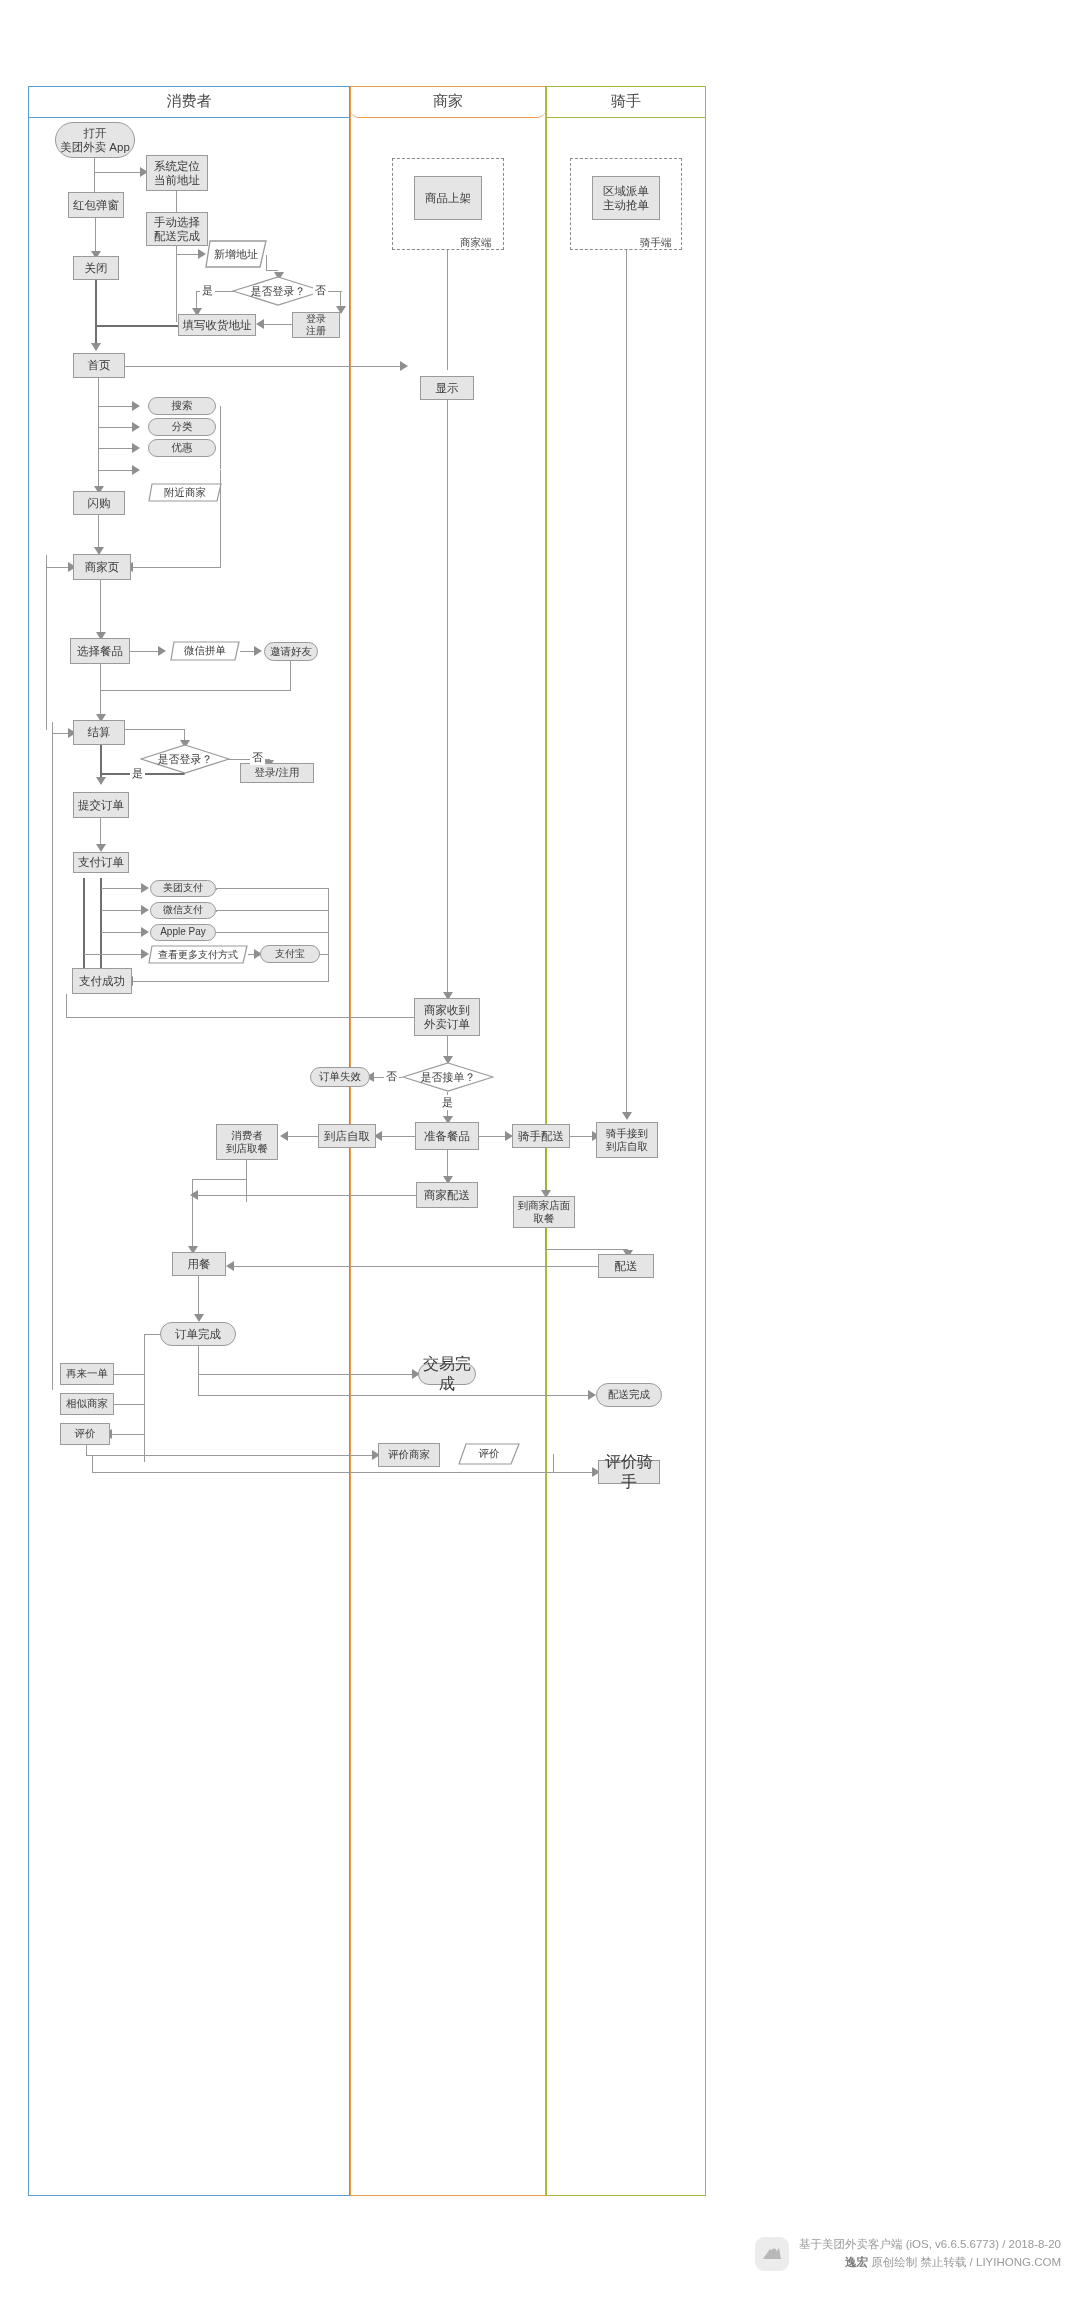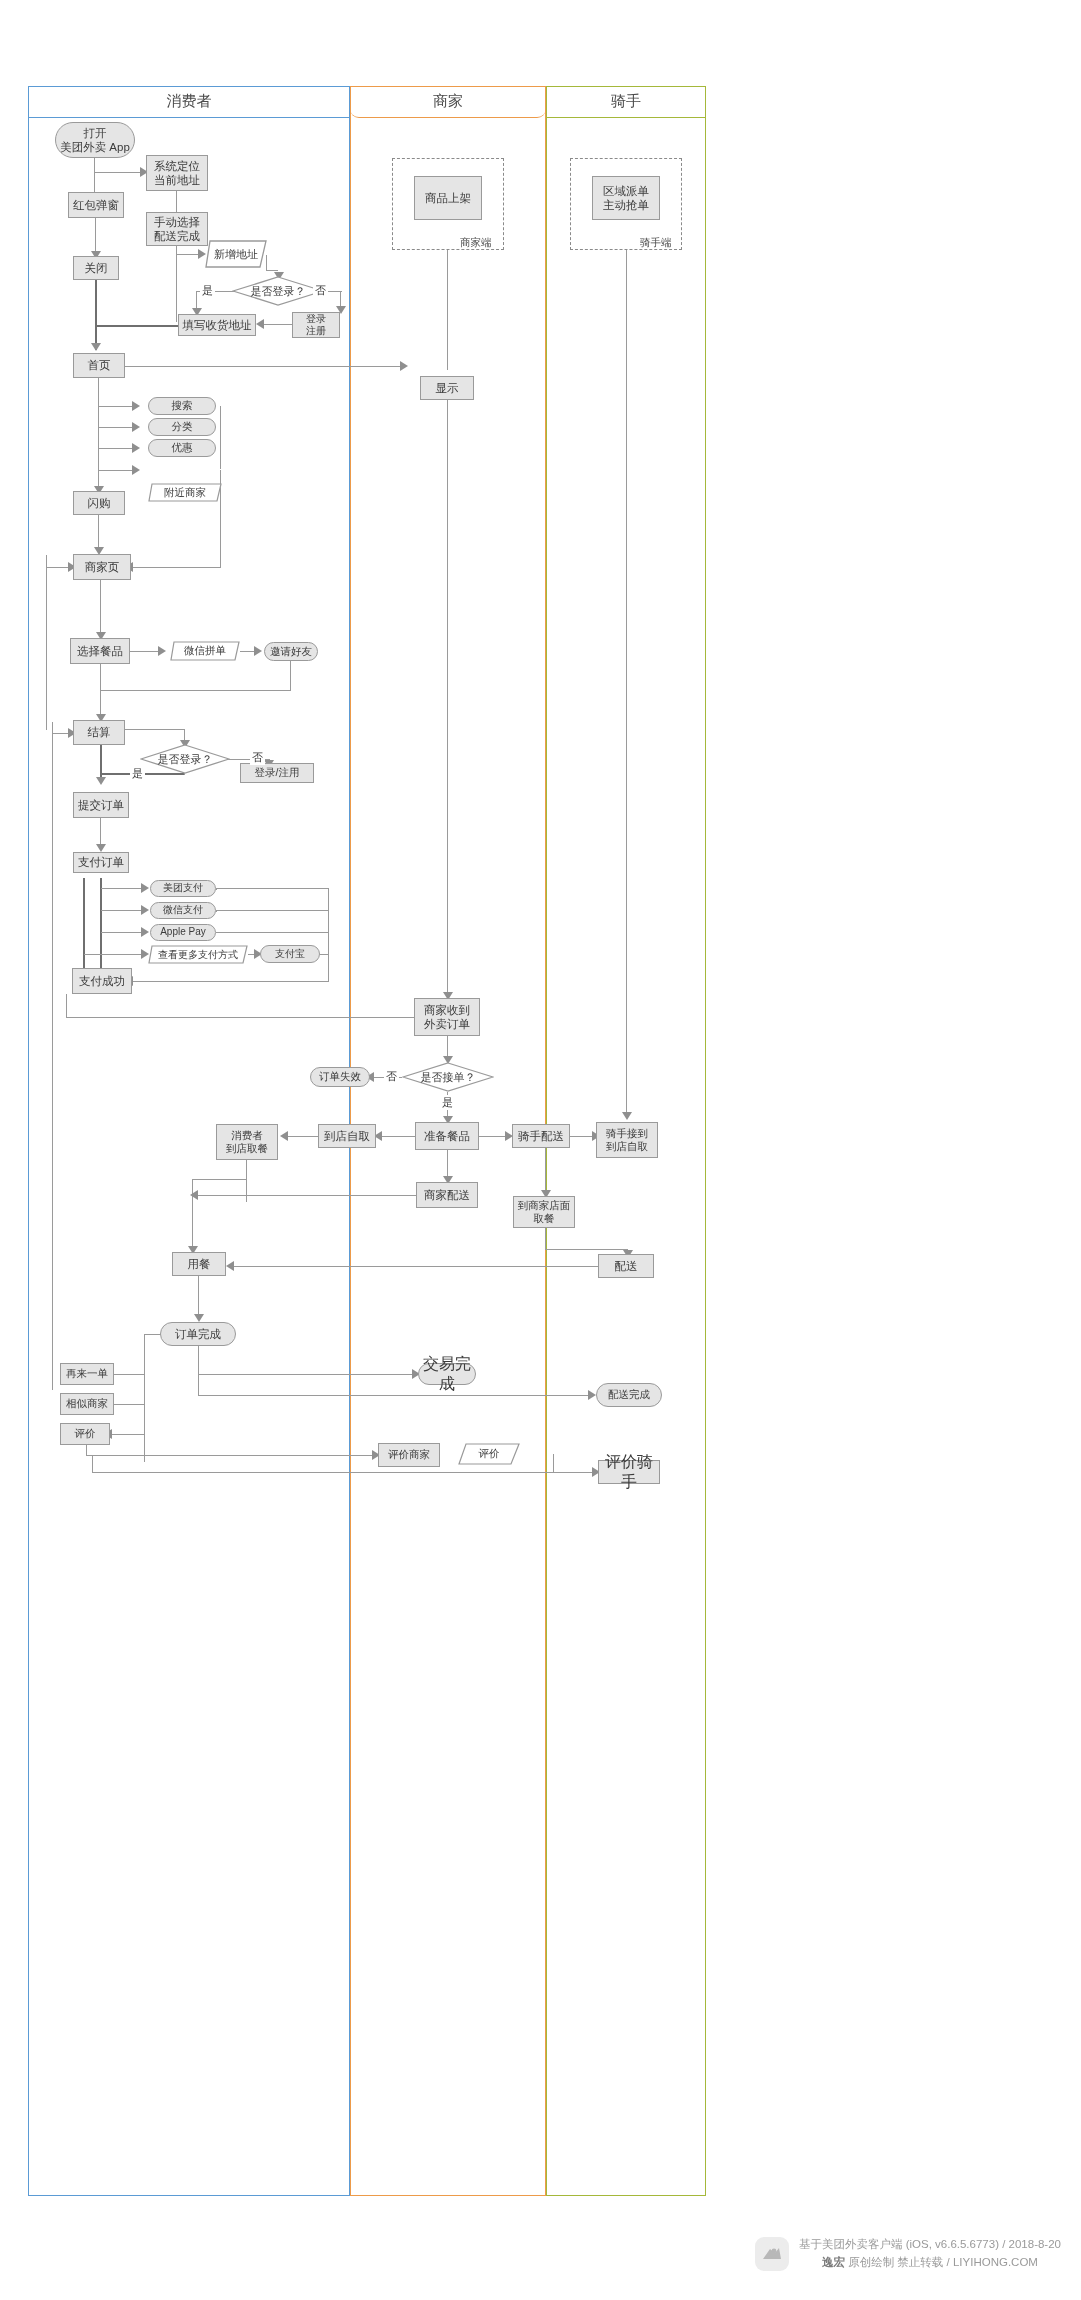--- a/index.html
+++ b/index.html
@@ -36,21 +36,21 @@
   .diamond .dtext{position:absolute;left:0;top:0;width:100%;height:100%;display:flex;align-items:center;justify-content:center;font-size:11px;color:#3b3b3b;}
 
   
   .trap{position:absolute;z-index:5;}
   .trap svg{display:block;}
   .trap .ttext{position:absolute;left:0;top:0;width:100%;height:100%;display:flex;align-items:center;justify-content:center;font-size:11px;color:#3b3b3b;}
 
   
   .footer{position:absolute;right:20px;bottom:28px;display:flex;align-items:center;gap:10px;}
   .foot-ico{width:34px;height:34px;border-radius:9px;background:#ececec;display:flex;align-items:center;justify-content:center;}
-  .foot-txt{font-size:11.5px;color:#9a9a9a;line-height:1.55;text-align:center;}
+  .foot-txt{font-size:11.5px;color:#9a9a9a;line-height:1.55;text-align:right;}
   .foot-strong{color:#7c7c7c;font-weight:bold;}
 </style>
 </head>
 <body>
 
 <div id="canvas">
 
 
   <div class="lane" style="left:28px;top:86px;width:322px;height:2110px;border:1.4px solid #5b9bd5;border-bottom-width:1.4px;"></div>
   <div class="lane-head" style="left:28px;top:86px;width:322px;height:32px;border-bottom:1.4px solid #5b9bd5;">

